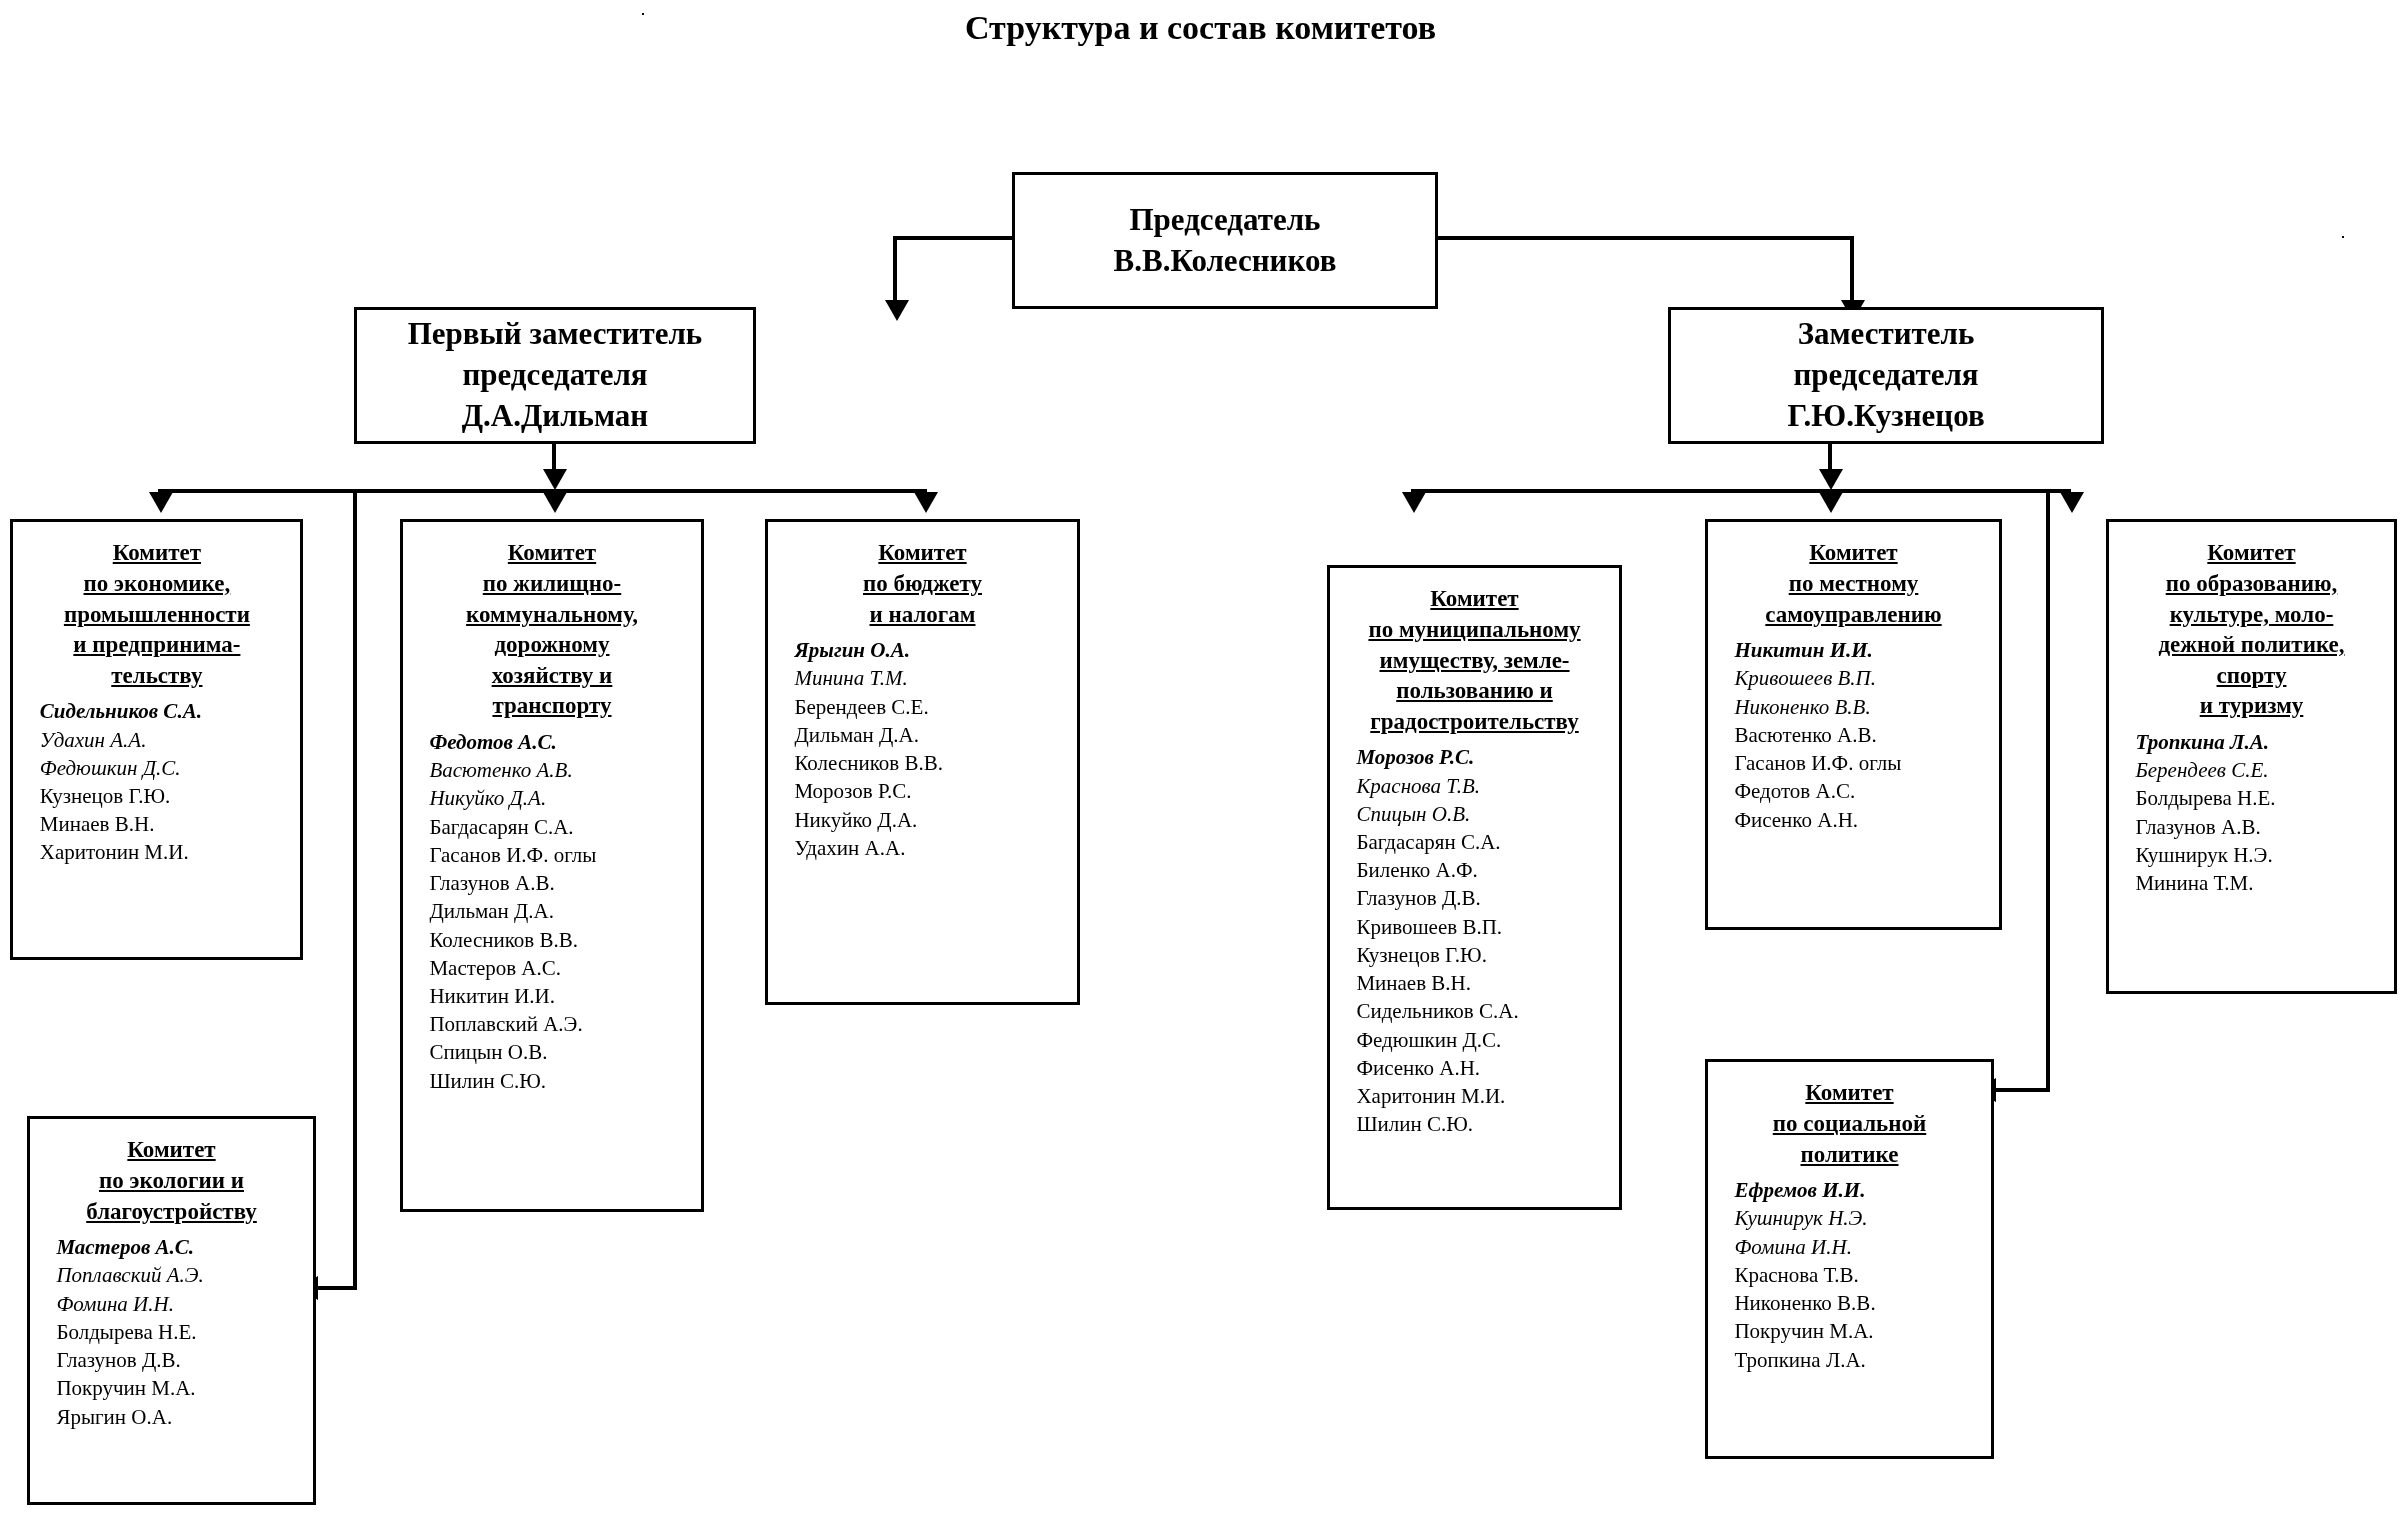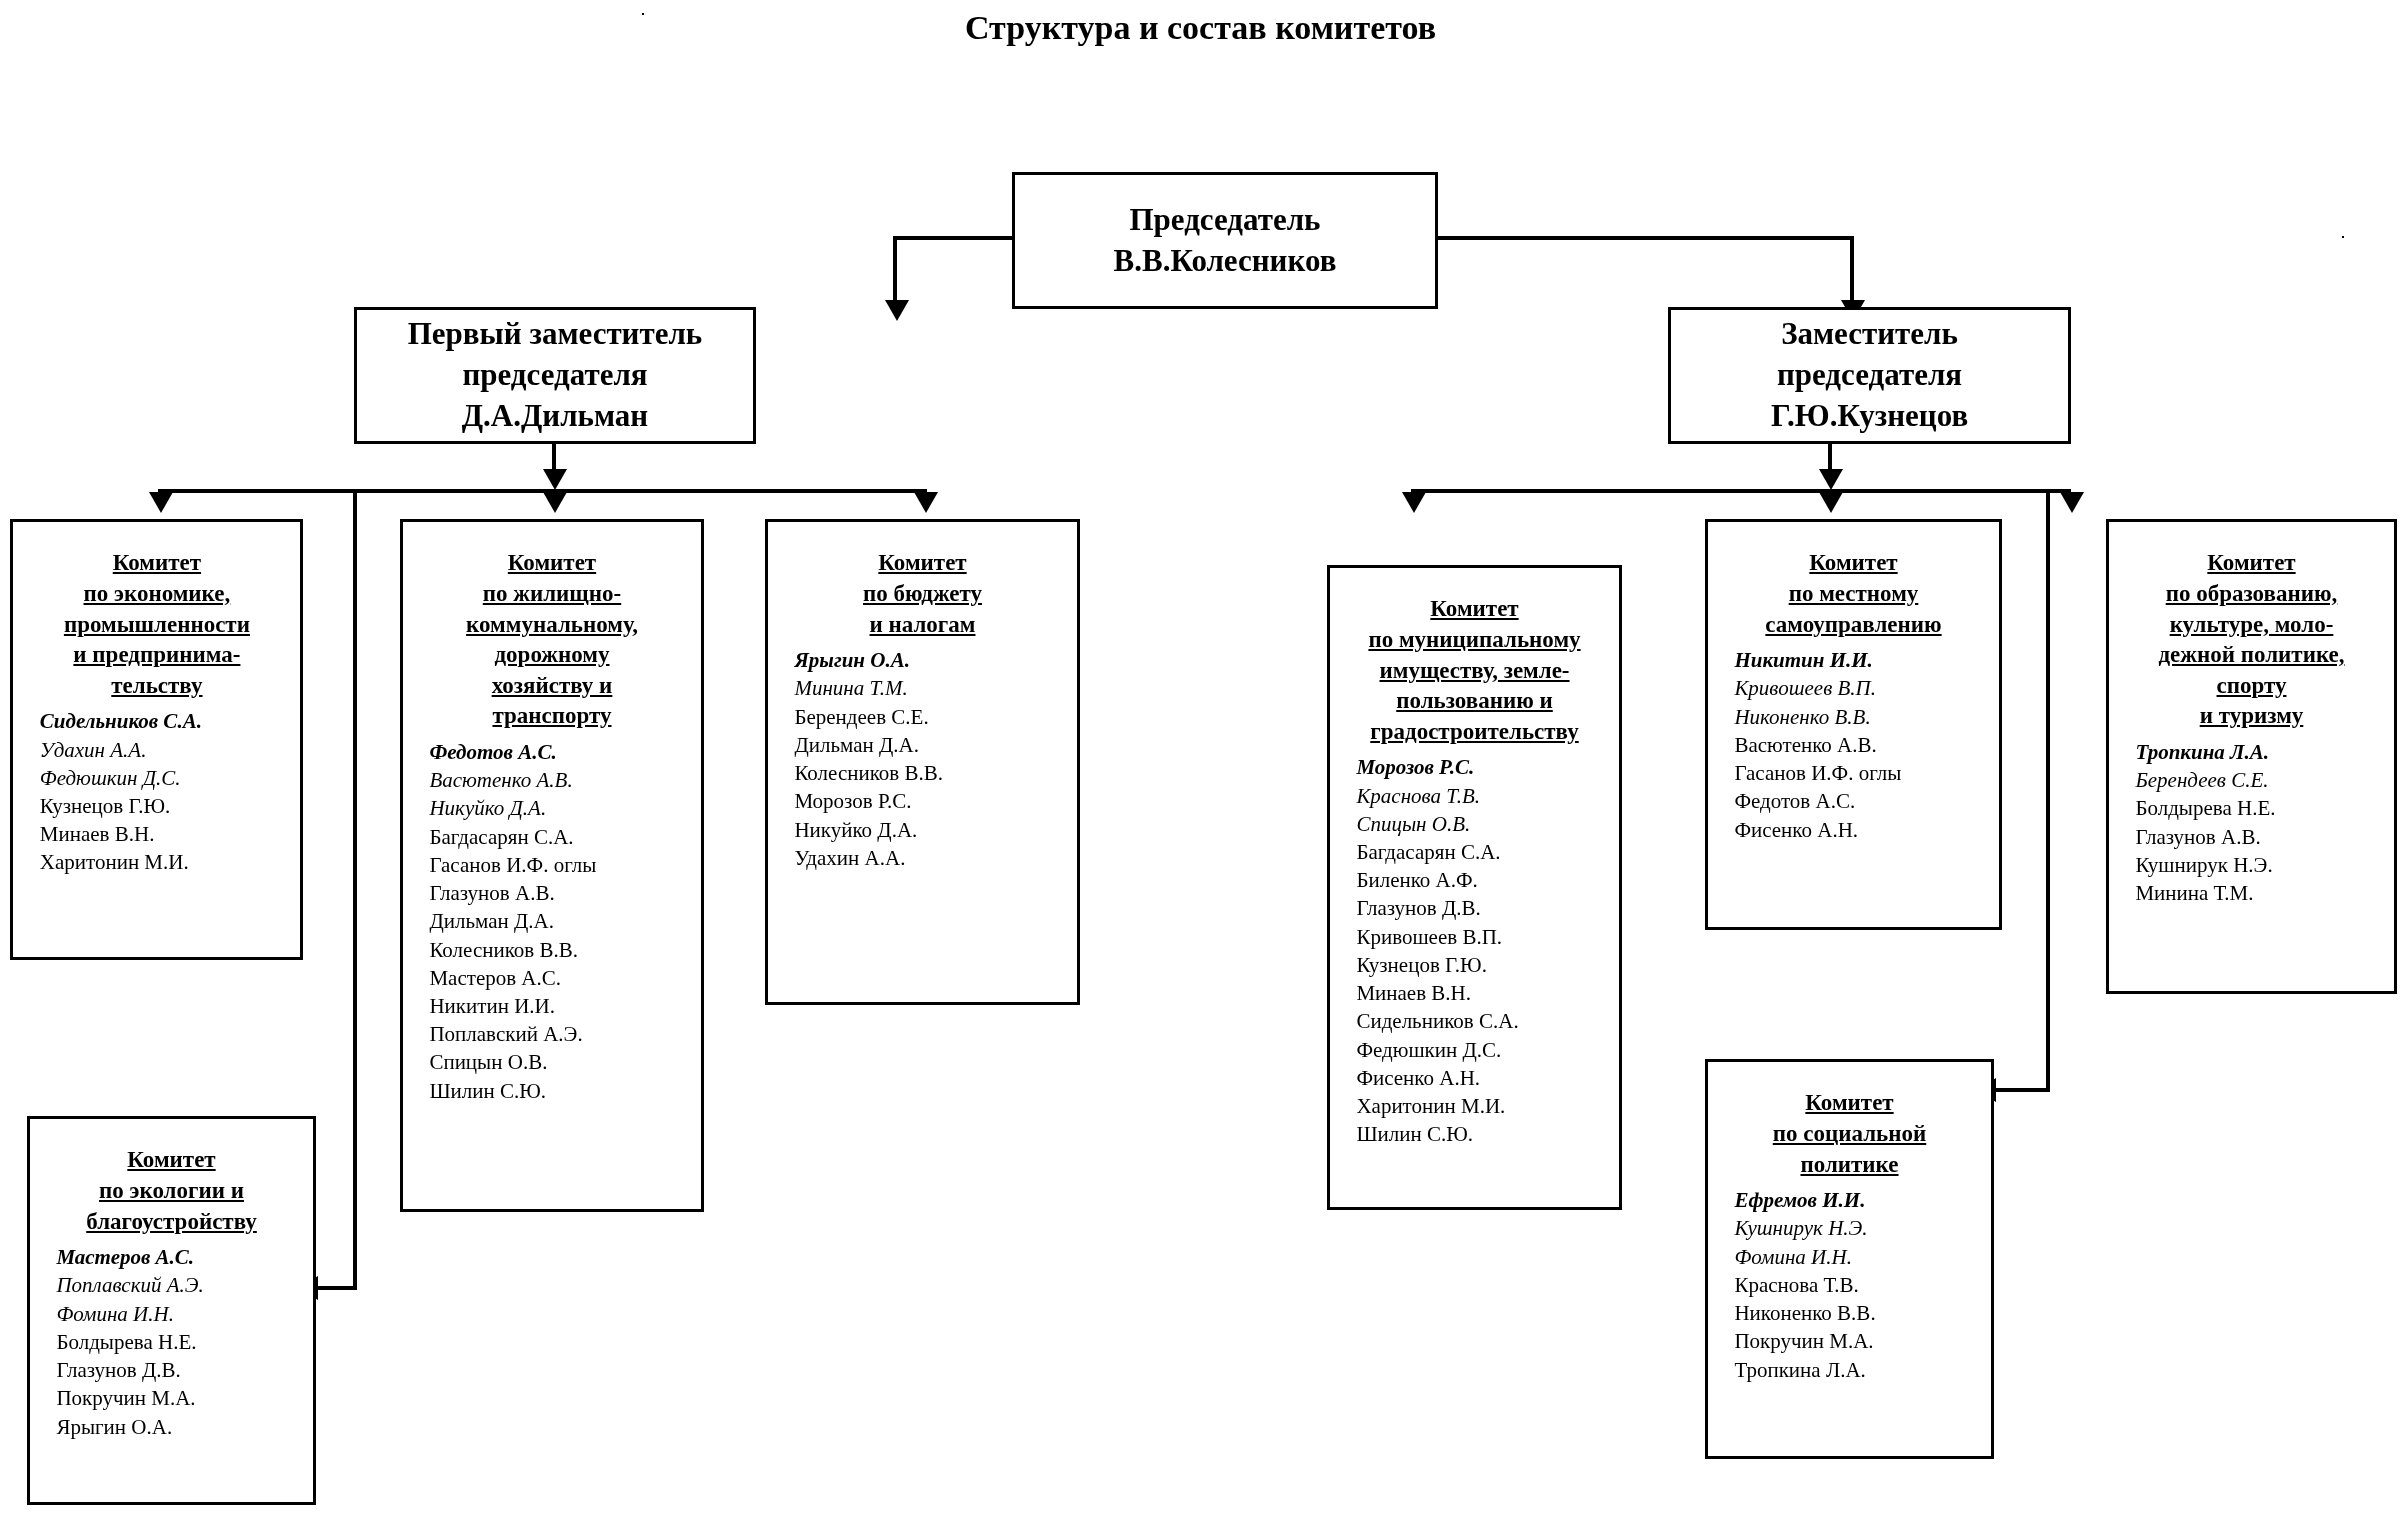--- a/index.html
+++ b/index.html
@@ -12,21 +12,21 @@
 
   .box{position:absolute;border:3px solid #000;background:#fff;box-sizing:border-box;}
 
   .execbox{display:flex;flex-direction:column;justify-content:center;align-items:center;
            text-align:left;font-weight:bold;font-size:31px;line-height:1.32;}
   .execbox.plain{font-style:normal;}
   .execbox.ital{}
 
   .cmt{padding:10.4px 7.4px 7.4px 7.4px;}
   .cmt-title{text-align:center;font-weight:bold;font-size:23px;line-height:1.33;
-             margin:16px 0 6px 0;}
+             margin:6px 0 6px 0;}
   .cmt-title span{text-decoration:underline;text-underline-offset:1.5px;}
   .members{font-size:21px;line-height:1.345;padding-left:19px;}
   .m{white-space:nowrap;}
   .m.chair{font-weight:bold;font-style:italic;}
   .m.ital{font-style:italic;}
   .m.reg{font-style:normal;font-weight:normal;}
 
   
   .h{position:absolute;background:#000;height:3.7px;}
   .v{position:absolute;background:#000;width:3.7px;}
@@ -82,21 +82,21 @@
     <div>Председатель</div>
     <div>В.В.Колесников</div>
   </div>
 
   <div class="box execbox ital" style="left:354px;top:307px;width:402px;height:137px;">
     <div>Первый заместитель</div>
     <div>председателя</div>
     <div>Д.А.Дильман</div>
   </div>
 
-  <div class="box execbox ital" style="left:1668px;top:307px;width:403px;height:137px;">
+  <div class="box execbox ital" style="left:1668px;top:307px;width:436px;height:137px;">
     <div>Заместитель</div>
     <div>председателя</div>
     <div>Г.Ю.Кузнецов</div>
   </div>
 
   <div class="box cmt" id="cmt-economy" style="left:10.4px;top:519px;width:293px;height:441px;">
       <div class="cmt-title">
         <div><span>Комитет</span></div>
         <div><span>по экономике,</span></div>
         <div><span>промышленности</span></div>

